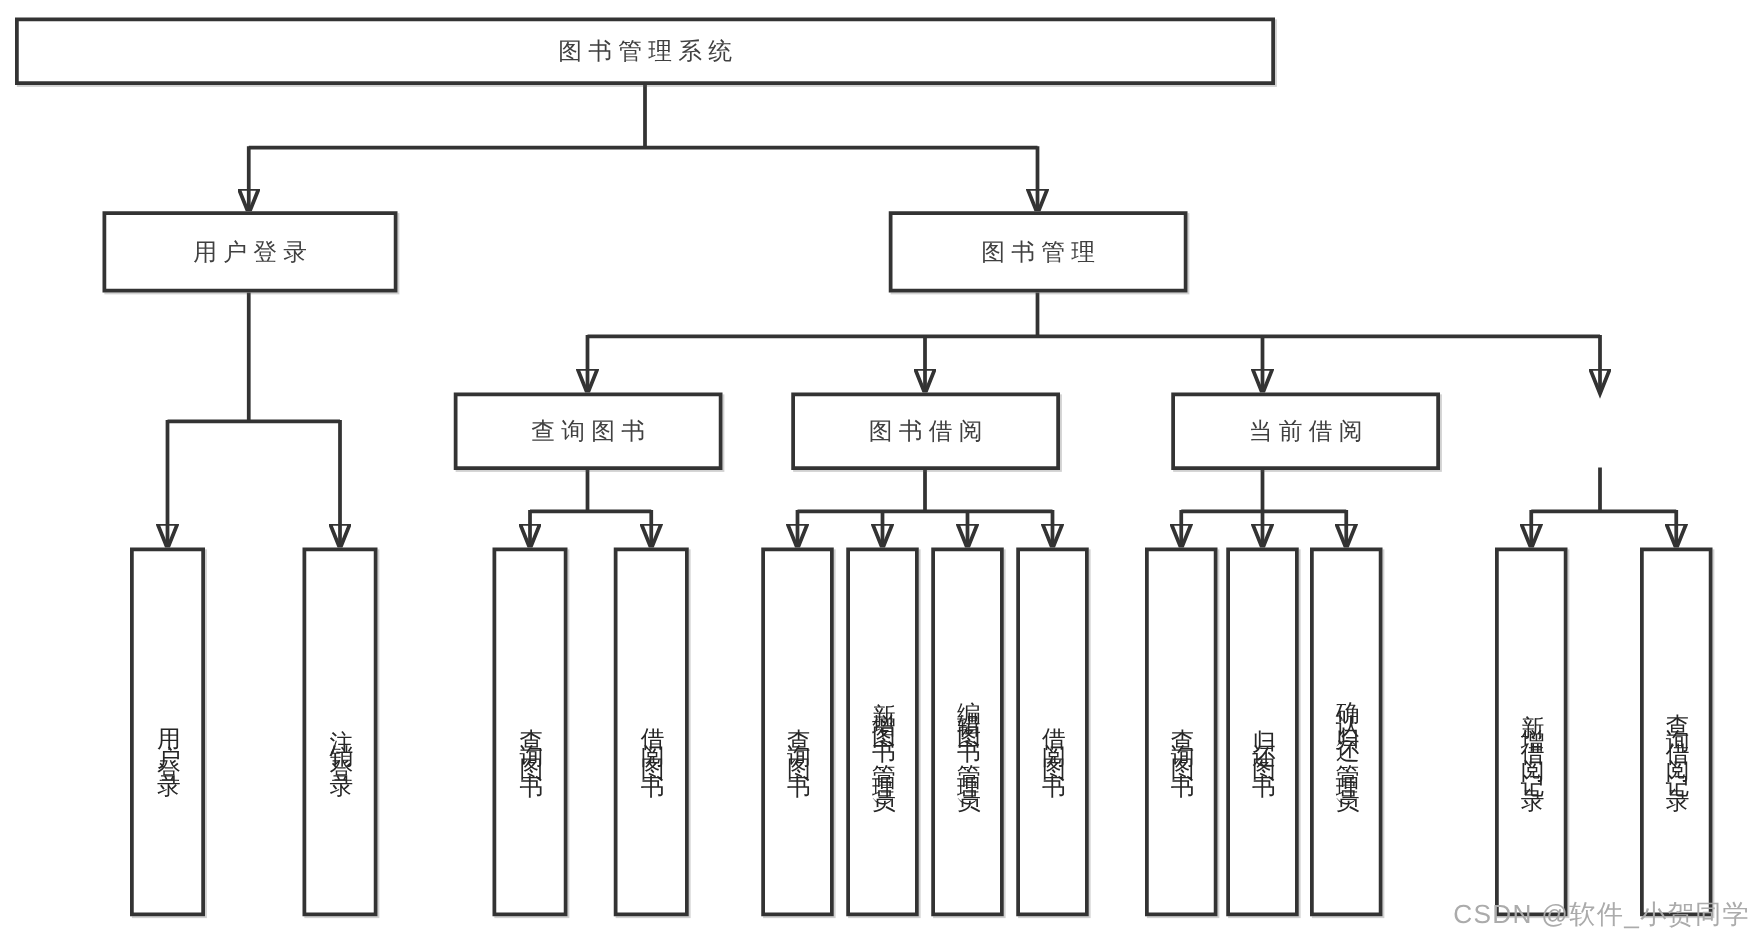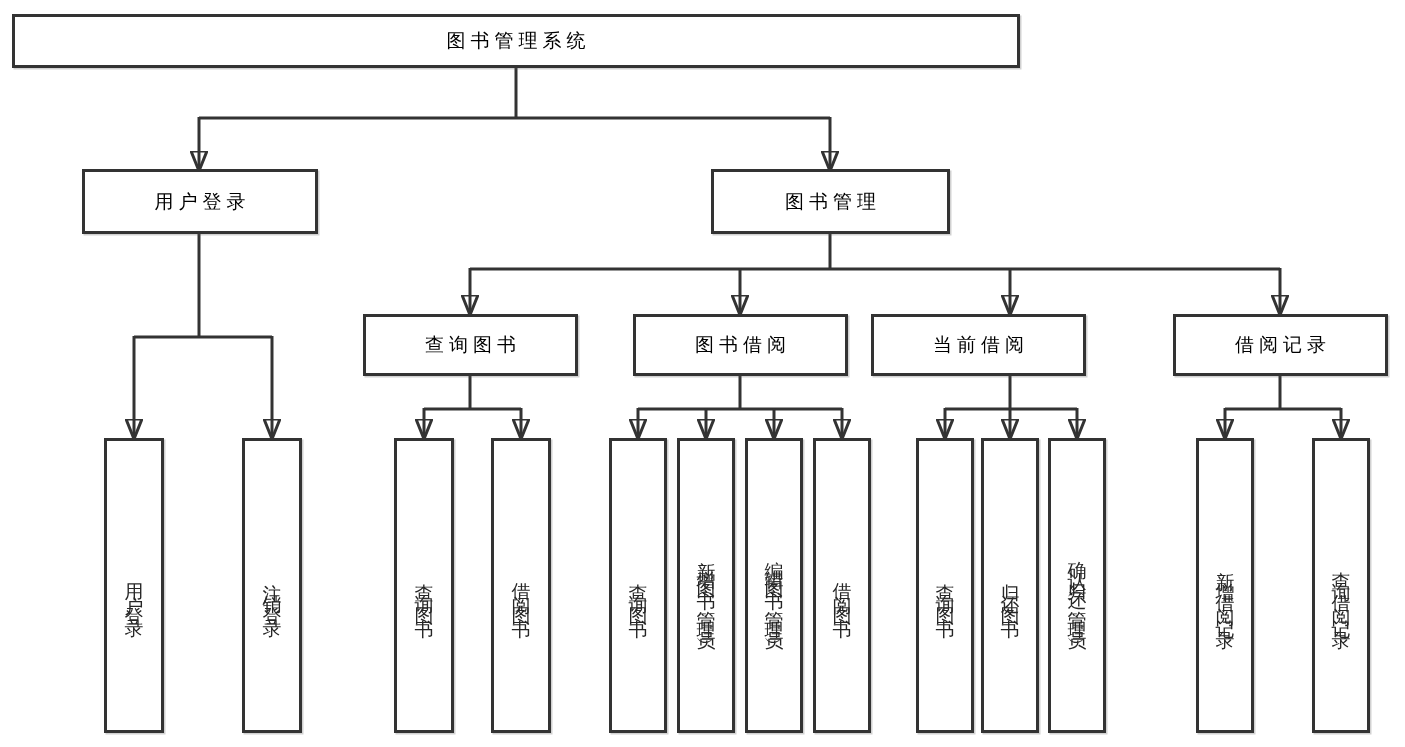--- a/index.html
+++ b/index.html
@@ -9,21 +9,21 @@
   }
   .connectors { position:absolute; left:0; top:0; width:1405px; height:747px; }
   .connectors path { stroke:#333333; stroke-width:3; fill:none; }
   .node {
     position:absolute; box-sizing:border-box; border:3px solid #333333;
     background:#ffffff; display:flex; align-items:center; justify-content:center;
     box-shadow:1.5px 1.5px 0 rgba(90,90,90,0.28);
   }
   .h-node span {
     font-size:19px; letter-spacing:5px; margin-right:-5px;
-    color:#000000; white-space:nowrap;
+    color:#404040; white-space:nowrap;
   }
   .v-node span {
     writing-mode:vertical-rl; text-orientation:mixed;
     font-size:19px; letter-spacing:12px; margin-bottom:-12px;
     color:#262626; white-space:nowrap;
   }
   .v-node.tight span { letter-spacing:10px; margin-bottom:-10px; }
   .watermark {
     position:absolute; right:5px; bottom:2px; font-size:21px;
     color:#ababab; letter-spacing:1px; z-index:5; white-space:nowrap;
@@ -106,25 +106,22 @@
   <div class="node h-node" style="left:711px; top:169px; width:239px; height:65px;text-align:center;">
     <span>图书管理</span>
   </div>
 
   <div class="node h-node" style="left:363px; top:314px; width:215px; height:62px;">
     <span>查询图书</span>
   </div>
   <div class="node h-node" style="left:633px; top:314px; width:215px; height:62px;">
     <span>图书借阅</span>
   </div>
-  <div class="node h-node" style="left:871px; top:314px; width:215px; height:62px;">
+  <div class="node h-node" style="left:937px; top:314px; width:215px; height:62px;">
     <span>当前借阅</span>
-  </div>
-  <div class="node h-node" style="left:1173px; top:314px; width:215px; height:62px;">
-    <span>借阅记录</span>
   </div>
 
   <div class="node v-node" style="left:104px; top:438px; width:60px; height:295px;">
     <span>用户登录</span>
   </div>
   <div class="node v-node" style="left:242px; top:438px; width:60px; height:295px;">
     <span>注销登录</span>
   </div>
 
   <div class="node v-node" style="left:394px; top:438px; width:60px; height:295px;">
@@ -157,13 +154,14 @@
     <span>确认归还（管理员）</span>
   </div>
 
   <div class="node v-node" style="left:1196px; top:438px; width:58px; height:295px;">
     <span>新增借阅记录</span>
   </div>
   <div class="node v-node" style="left:1312px; top:438px; width:58px; height:295px;">
     <span>查询借阅记录</span>
   </div>
 
+  <div class="watermark">CSDN @软件_小贺同学</div>
 </div>
 
 </body></html>

